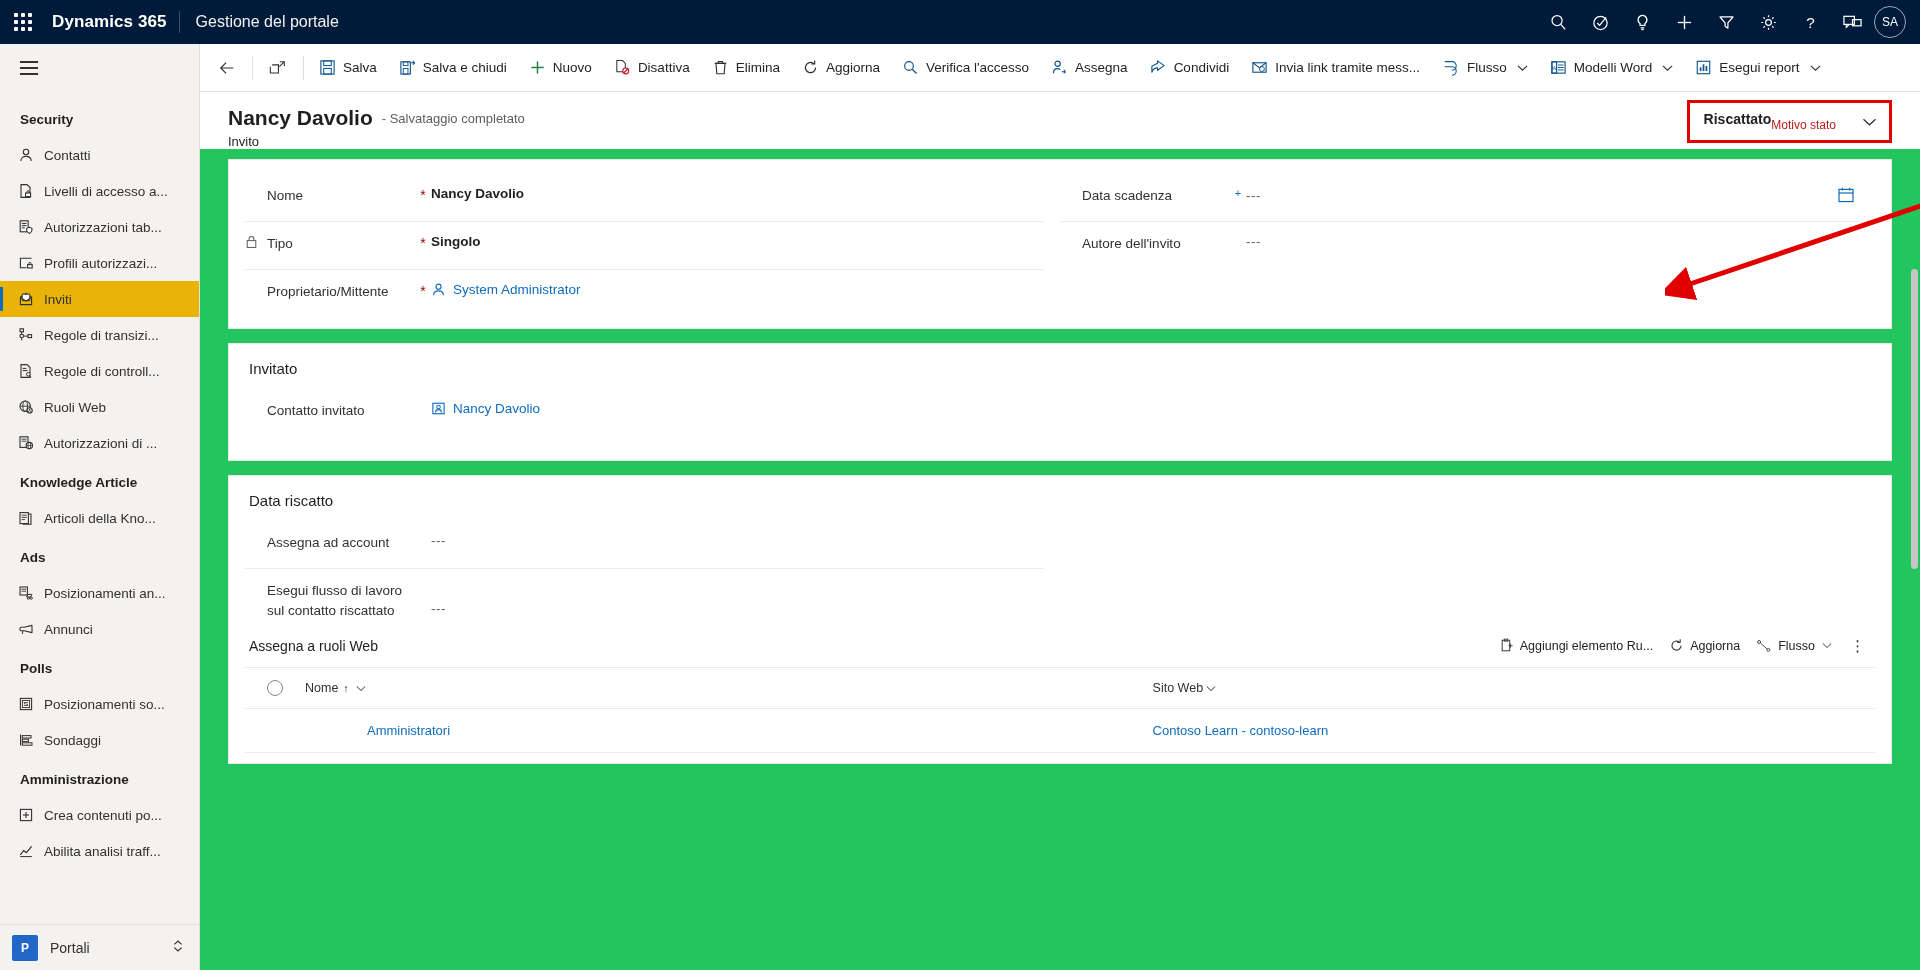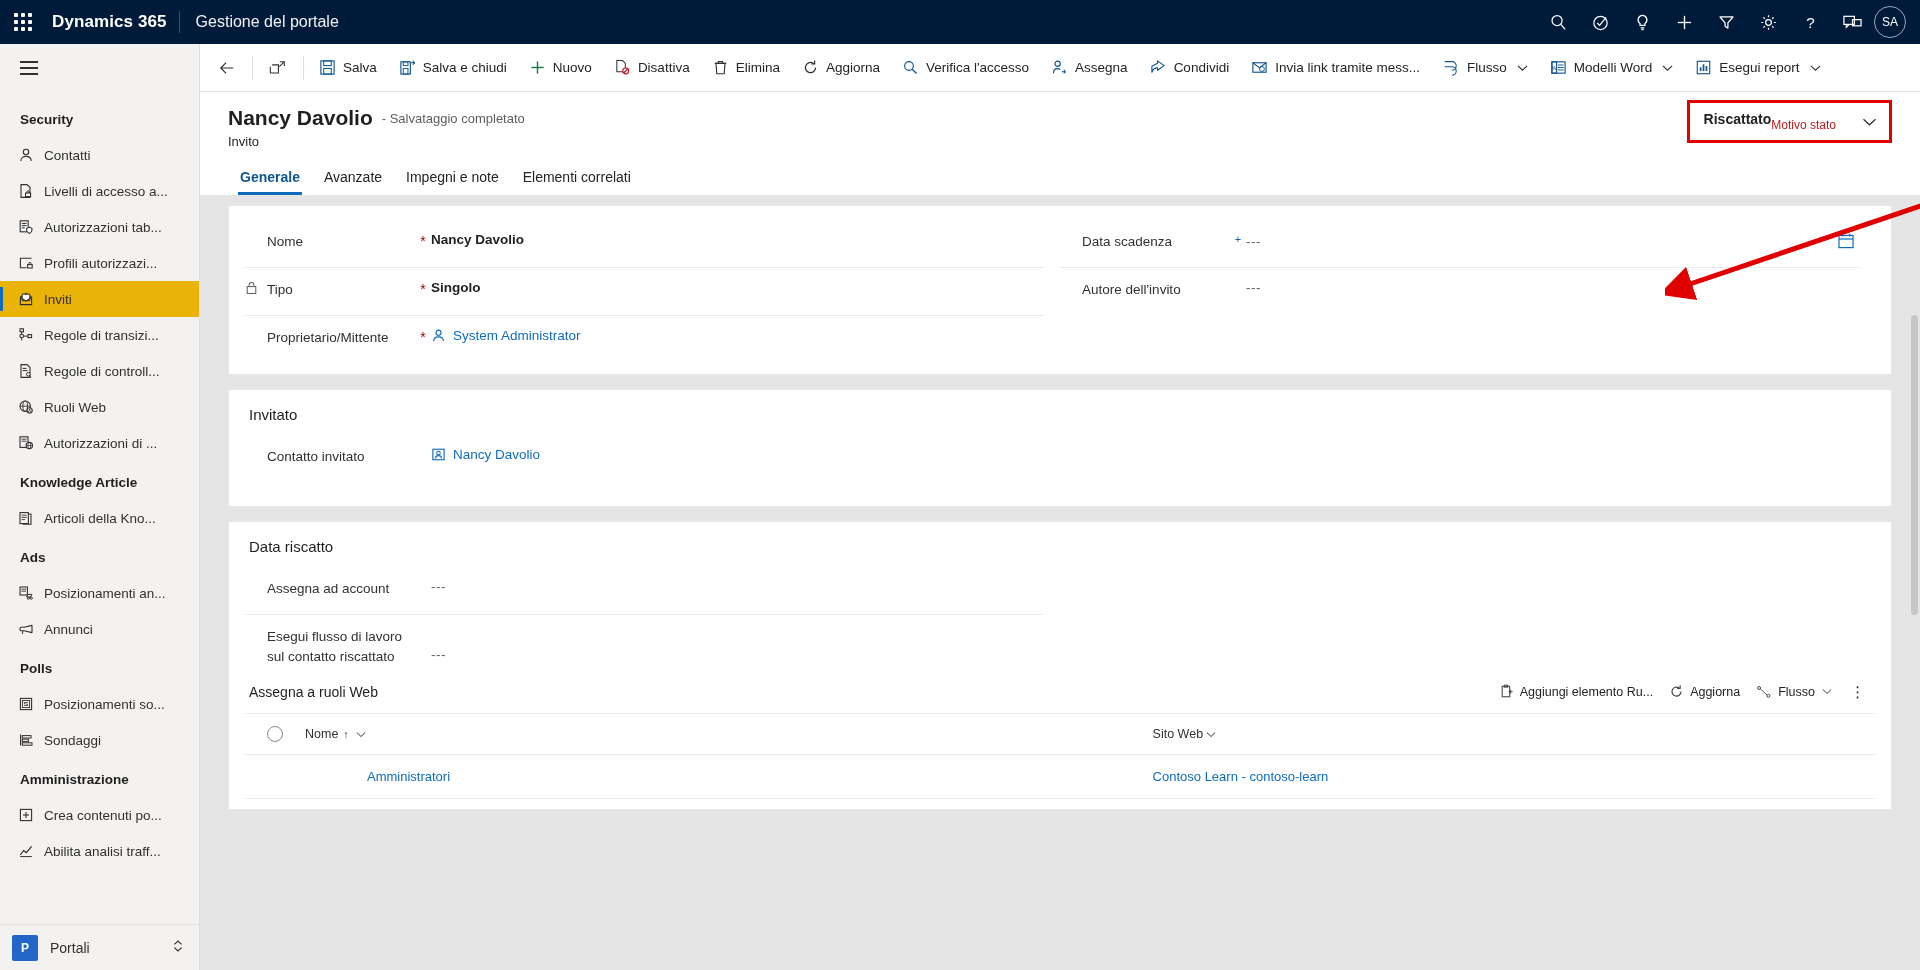--- a/index.html
+++ b/index.html
@@ -126,21 +126,21 @@
     font-size: 14px; color: #242424; padding: 6px 12px 10px 12px; cursor: pointer; position: relative;
     white-space: nowrap;
   }
   .tab.active { font-weight: bold; color: #0f548c; }
   .tab.active::after {
     content: ""; position: absolute; left: 10px; right: 10px; bottom: 0; height: 3px; background: #0f6cbd;
   }
 
   
   .content {
-    flex: 1; min-height: 0; overflow: hidden; background: #e5e5e5;
+    flex: 1; min-height: 0; overflow: hidden; background: #22c55e;
     padding: 10px 28px 0 28px; position: relative;
   }
   .card {
     background: #ffffff; border: 1px solid #e8e8e8; margin-bottom: 14px;
     padding: 14px 16px 10px 16px;
   }
   .section-title { font-size: 15px; color: #201f1e; padding: 2px 0 12px 4px; }
 
   .cols { display: flex; }
   .col { flex: 1; min-width: 0; padding-right: 16px; }
@@ -667,26 +667,20 @@
             <span class="status-lbl">Motivo stato</span>
           </span>
           <span class="caret">
             <svg width="15" height="10" viewBox="0 0 16 10">
                 <path d="M1.6 2L8 8 14.4 2" fill="none" stroke="#323130" stroke-width="1.3"></path>
               </svg>
           </span>
         </div>
       </div>
 
-      <div class="tabs">
-        <div class="tab active">Generale</div>
-        <div class="tab">Avanzate</div>
-        <div class="tab">Impegni e note</div>
-        <div class="tab">Elementi correlati</div>
-      </div>
 
       <div class="content">
 
         <div class="card">
           <div class="cols">
             <div class="col">
               <div class="field">
                 <span class="flabel">Nome</span>
                 <span class="req">*</span>
                 <span class="fval">Nancy Davolio</span>

